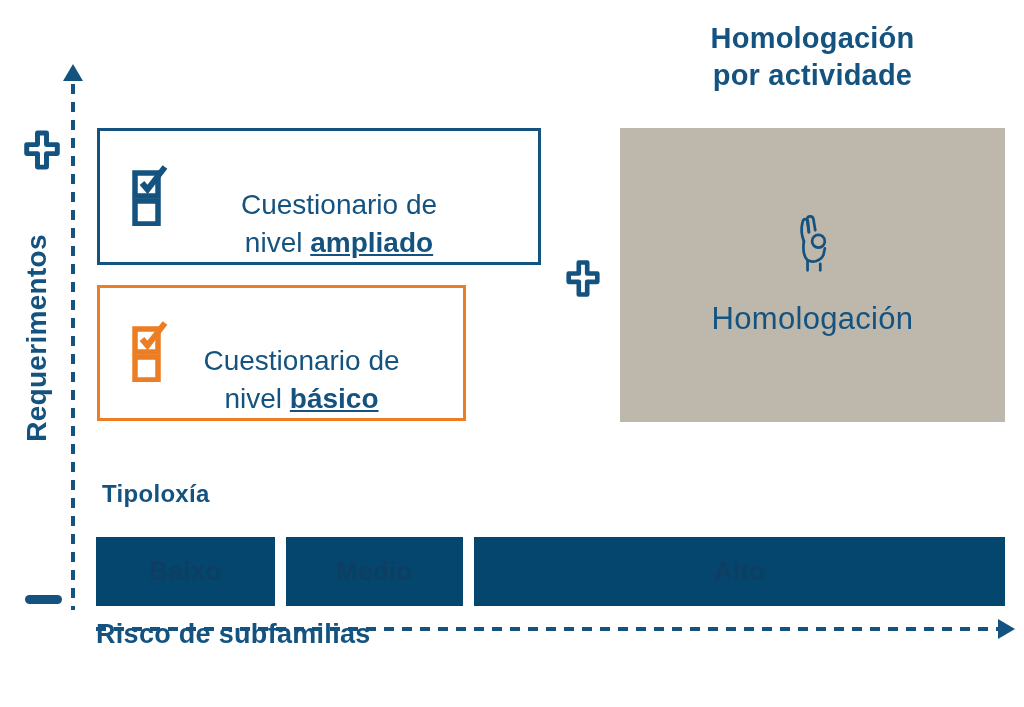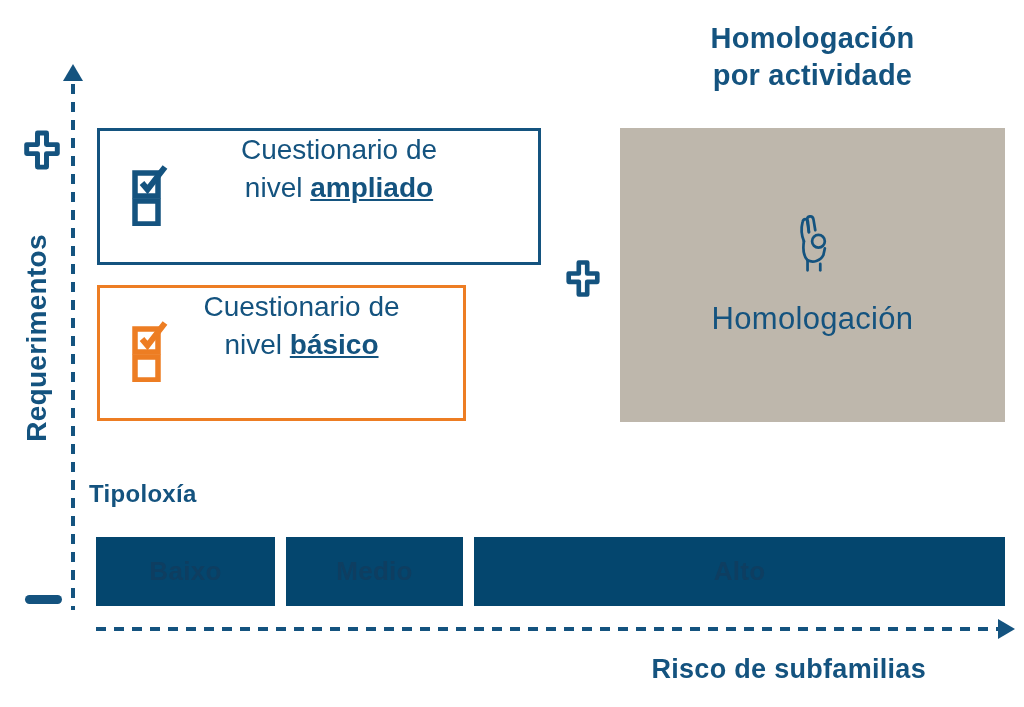--- a/index.html
+++ b/index.html
@@ -42,52 +42,52 @@
   .plus-left{position:absolute;left:24px;top:130px;}
   .plus-mid{position:absolute;left:566px;top:260px;}
   .minus{
     position:absolute;left:25px;top:595px;width:37px;height:9px;
     border-radius:5px;background:var(--blue);
   }
 
   
   .qbox{
     position:absolute;border:3px solid var(--blue);
-    display:flex;align-items:flex-start;
+    display:flex;align-items:flex-end;
   }
   .qbox.blue{left:97px;top:128px;width:444px;height:137px;}
   .qbox.orange{left:97px;top:285px;width:369px;height:136px;border-color:var(--orange);}
   .qbox .chk{position:absolute;left:31px;top:50%;transform:translateY(-50%);}
   .qtext{
     width:100%;text-align:center;font-size:28px;line-height:38px;
     color:var(--blue);padding-left:40px;
   }
   .qtext b{font-weight:bold;text-decoration:underline;}
 
   
   .gray-box{
     position:absolute;left:620px;top:128px;width:385px;height:294px;
     background:var(--gray);display:flex;flex-direction:column;
     align-items:center;justify-content:center;
   }
   .gray-box .hlabel{font-size:31px;margin-top:24px;letter-spacing:.3px;}
 
   
-  .tip-label{position:absolute;left:89px;top:480px;font-weight:bold;font-size:24px;letter-spacing:.3px;}
+  .tip-label{position:absolute;left:102px;top:480px;font-weight:bold;font-size:24px;letter-spacing:.3px;}
   .bar{
     position:absolute;top:537px;height:69px;background:var(--barfill);
     display:flex;align-items:center;justify-content:center;
     font-weight:bold;font-size:26px;color:var(--barlabel);letter-spacing:.3px;
   }
   .bar1{left:96px;width:179px;}
   .bar2{left:286px;width:177px;}
   .bar3{left:474px;width:531px;}
 
   .x-label{
-    position:absolute;left:96px;top:654px;width:830px;text-align:right;
+    position:absolute;left:96px;top:619px;width:830px;text-align:left;
     font-weight:bold;font-size:27px;letter-spacing:.3px;
   }
   .blue-text{color:var(--blue);}
 </style>
 </head>
 <body>
 
 <div class="stage" style="--blue:#14537F;--orange:#ED7D23;--barfill:#04466E;--barlabel:#0E3E61;--gray:#BEB7AC;">
 
   <div class="title title-right blue-text">Homologación

